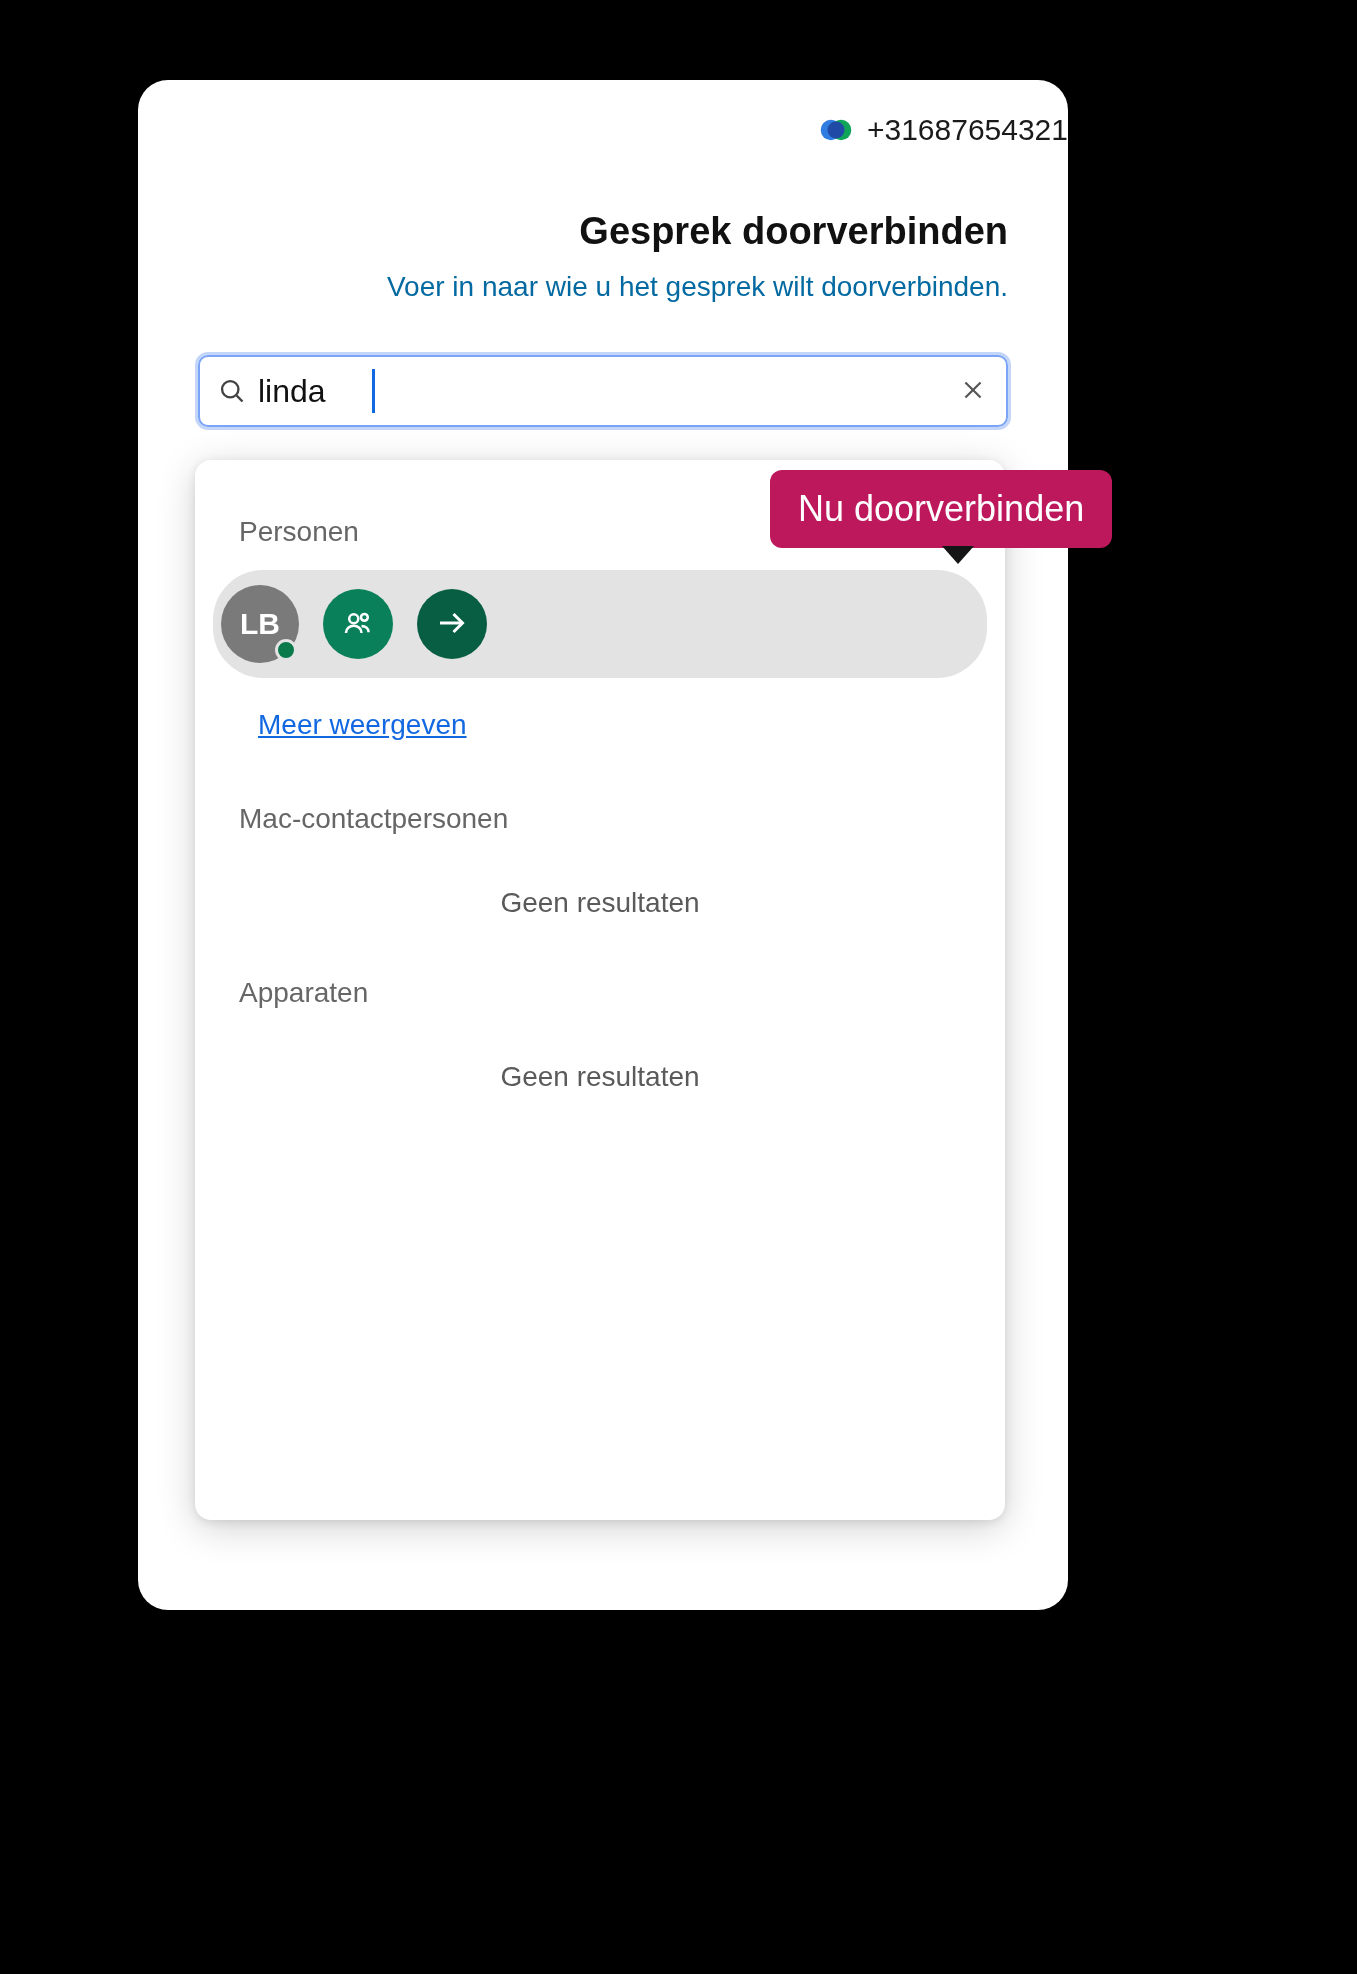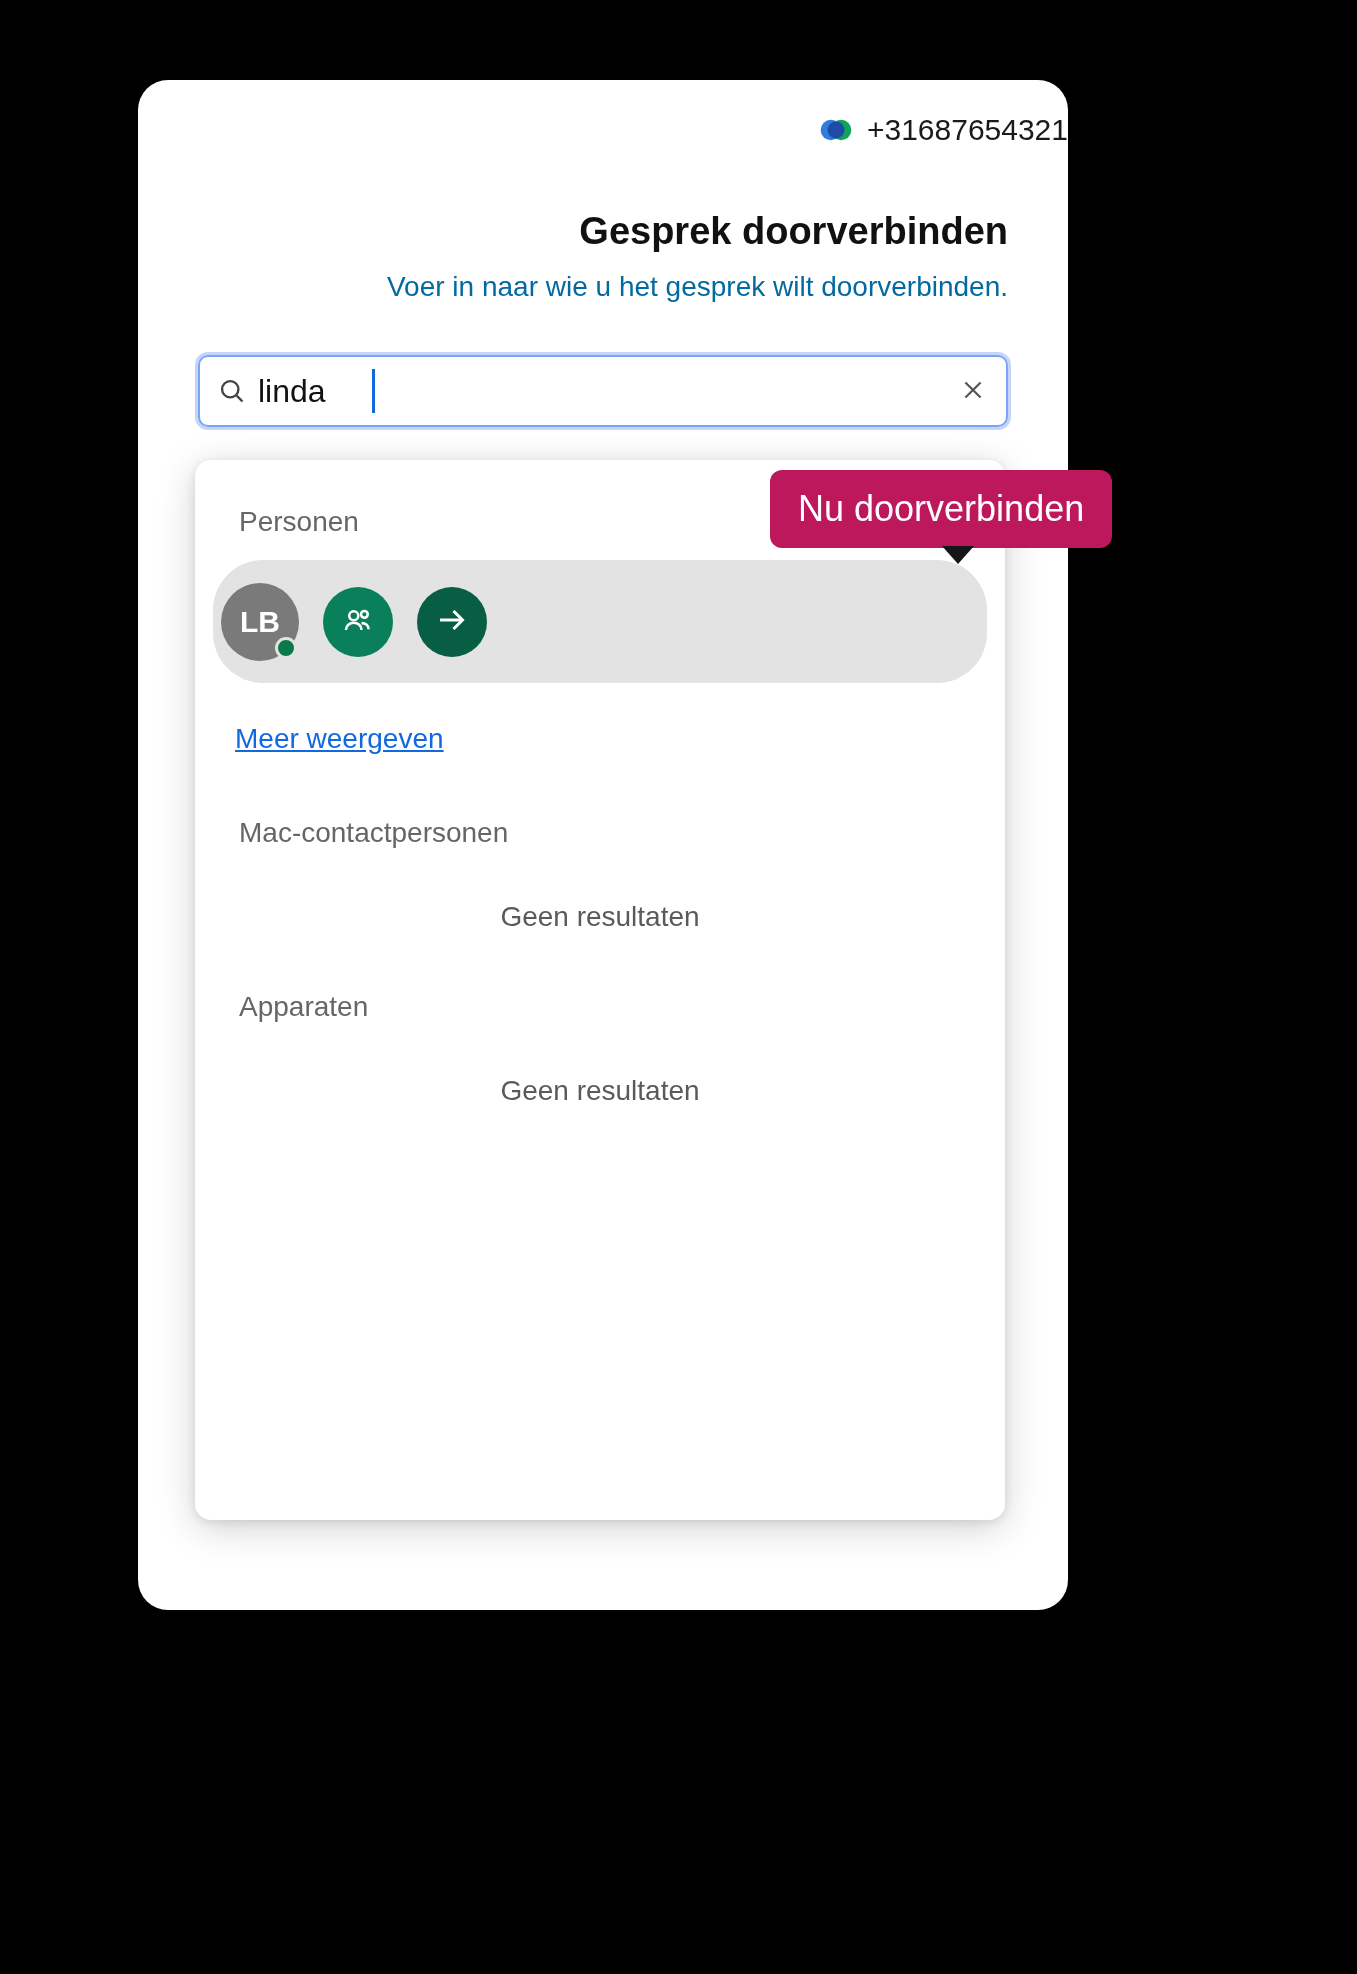--- a/index.html
+++ b/index.html
@@ -112,46 +112,46 @@
     
     .panel {
       position: absolute;
       left: 195px;
       top: 460px;
       width: 810px;
       height: 1060px;
       background: #fff;
       border-radius: 16px;
       box-shadow: 0 8px 38px rgba(0,0,0,0.18), 0 2px 10px rgba(0,0,0,0.10);
-      padding: 30px 0;
+      padding: 40px 0;
     }
     .section-label {
       font-size: 28px;
       color: #666;
       padding: 16px 44px;
     }
     .no-results {
       font-size: 28px;
       color: #5a5a5a;
       text-align: center;
       padding: 36px 0 42px 0;
     }
     .show-more {
       display: inline-block;
-      margin: 28px 44px 46px 40px;
+      margin: 28px 44px 46px 63px;
       color: #1268e0;
       font-size: 28px;
       text-decoration: underline;
       cursor: pointer;
     }
 
     
     .person-row {
-      margin: 6px 18px 12px 18px;
-      height: 123px;
+      margin: 6px 18px 3px 18px;
+      height: 108px;
       background: #e3e3e3;
       border-radius: 50px;
       display: flex;
       align-items: center;
       padding: 0 18px 0 8px;
       gap: 24px;
     }
     .avatar {
       position: relative;
       width: 78px;

